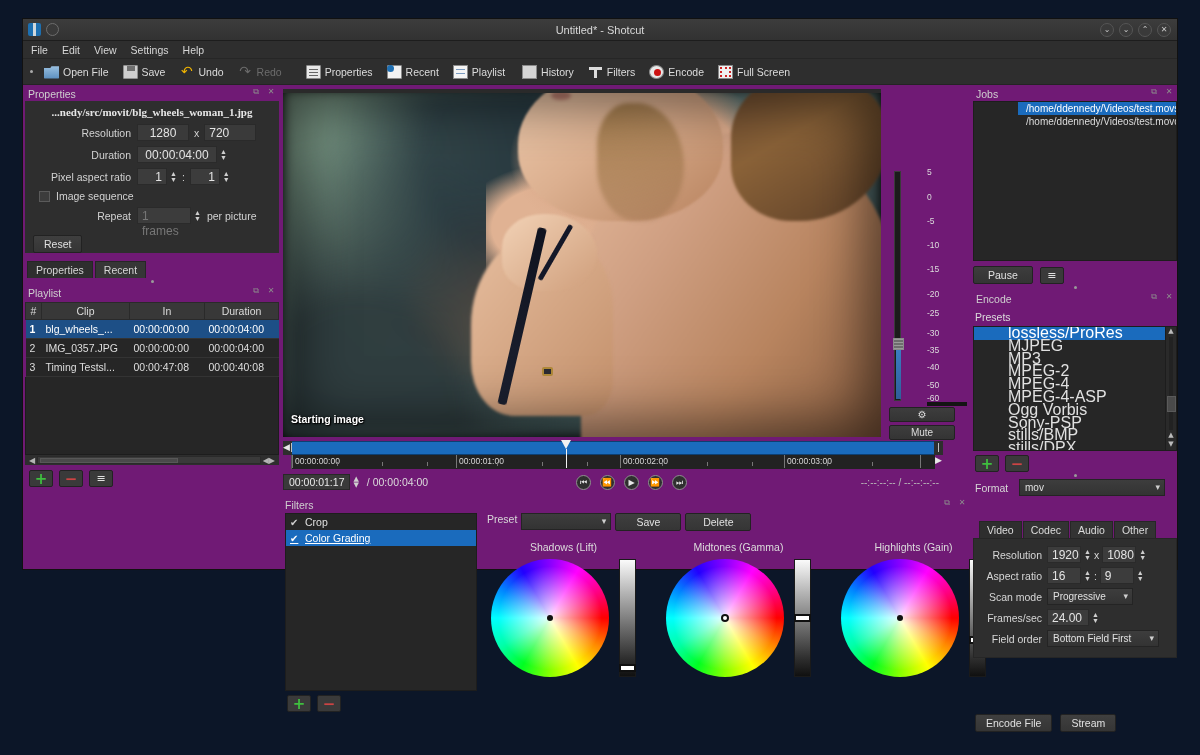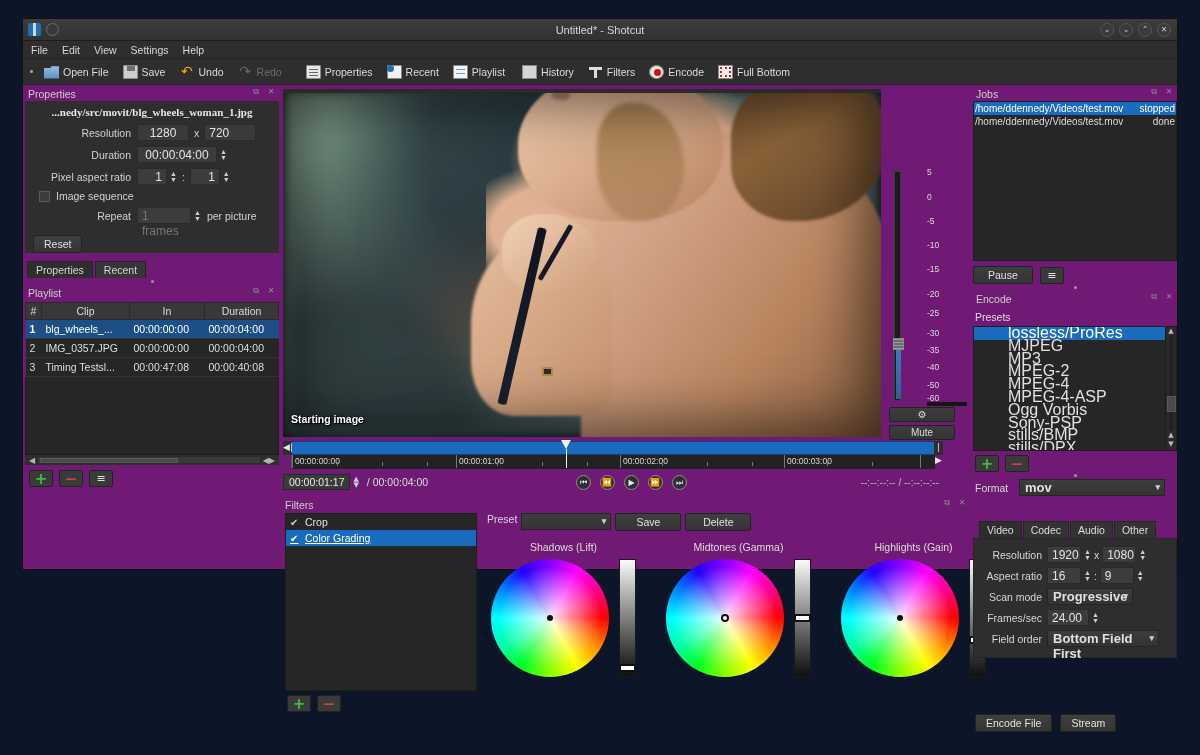--- a/index.html
+++ b/index.html
@@ -334,22 +334,22 @@
   .fitem.sel { background:#1a6bbd; color:#fff; text-decoration:underline; }
   .fcheck { color:#cfcfcf; font-size:10px; width:10px; }
   .fitem.sel .fcheck { color:#fff; }
   .fbtns { position:absolute; left:4px; top:198px; display:flex; gap:6px; }
   
   .cg { position:absolute; left:200px; top:16px; right:0; bottom:0; }
   .cg-top { display:flex; align-items:flex-start; gap:4px; padding-left:4px; }
   .cg-label { font-size:10.5px; color:#d8d8d8; font-family:"Liberation Sans", sans-serif; }
   .select {
     background: linear-gradient(#3d3d3d,#333); border:1px solid #242424; color:#e0e0e0;
-    font-size:13px; height:17px; line-height:15px; padding:0 18px 0 5px;
-    position:relative; font-family:"Liberation Sans", sans-serif; display:inline-block;font-weight:bold;
+    font-size:10px; height:17px; line-height:15px; padding:0 18px 0 5px;
+    position:relative; font-family:"Liberation Sans", sans-serif; display:inline-block;
   }
   .select:after {
     content:"▾"; position:absolute; right:4px; top:0; font-size:9px; color:#cfcfcf;
   }
   .wheels { display:flex; margin-top:10px; padding-left:8px; gap:30px; }
   .wheel-group { width:160px; text-align:center; position:relative; }
   .wheel-title { font-size:10.5px; color:#dcdcdc; margin-bottom:6px;
                  font-family:"Liberation Sans", sans-serif; }
   .wheel-row { display:flex; align-items:flex-start; justify-content:center; gap:10px; }
   .wheel {
@@ -375,21 +375,21 @@
   .vs-thumb {
     position:absolute; left:-1px; width:17px; height:8px;
     background:#fff; border:2px solid #101010;
   }
   
   .rightcol { position:absolute; left:950px; top:67px; width:204px; height:650px; }
   .jobs-list {
     background:#262626; border:1px solid #1d1d1d; height:160px; padding:0;
     font-size:10px; font-family:"Liberation Sans", sans-serif; overflow:hidden;
   }
-  .job-row { display:flex; justify-content:space-between; padding:0 1px; color:#dcdcdc; line-height:13px; }
+  .job-row { display:flex; justify-content:space-between; padding:0 8px; color:#dcdcdc; line-height:13px;margin-left:44px; }
   .job-row.sel { background:#1a6bbd; color:#fff; }
   .jobs-btns { display:flex; gap:7px; margin-top:5px; align-items:center; }
   .jbtn {
     background:linear-gradient(#3d3d3d,#343434); border:1px solid #222; border-radius:2px;
     font-size:10.5px; color:#e0e0e0; padding:2px 14px;
     font-family:"Liberation Sans", sans-serif;
   }
   .presets-label { font-size:10.5px; color:#dcdcdc; margin:5px 0 3px 2px;
                    font-family:"Liberation Sans", sans-serif; }
   .presets-box {
@@ -484,21 +484,21 @@
     <div class="tool">
       <span class="ico ico-filters"></span>
       <span>Filters</span>
     </div>
     <div class="tool">
       <span class="ico ico-encode"></span>
       <span>Encode</span>
     </div>
     <div class="tool">
       <span class="ico ico-full"></span>
-      <span>Full Bottom</span>
+      <span>Full Screen</span>
     </div>
   </div>
 
   <div class="leftcol">
 
     <div class="panel-title">
       <span>Properties</span>
       <span class="pt-btns">
         <span class="pt-b">⧉</span>
         <span class="pt-b">✕</span>

